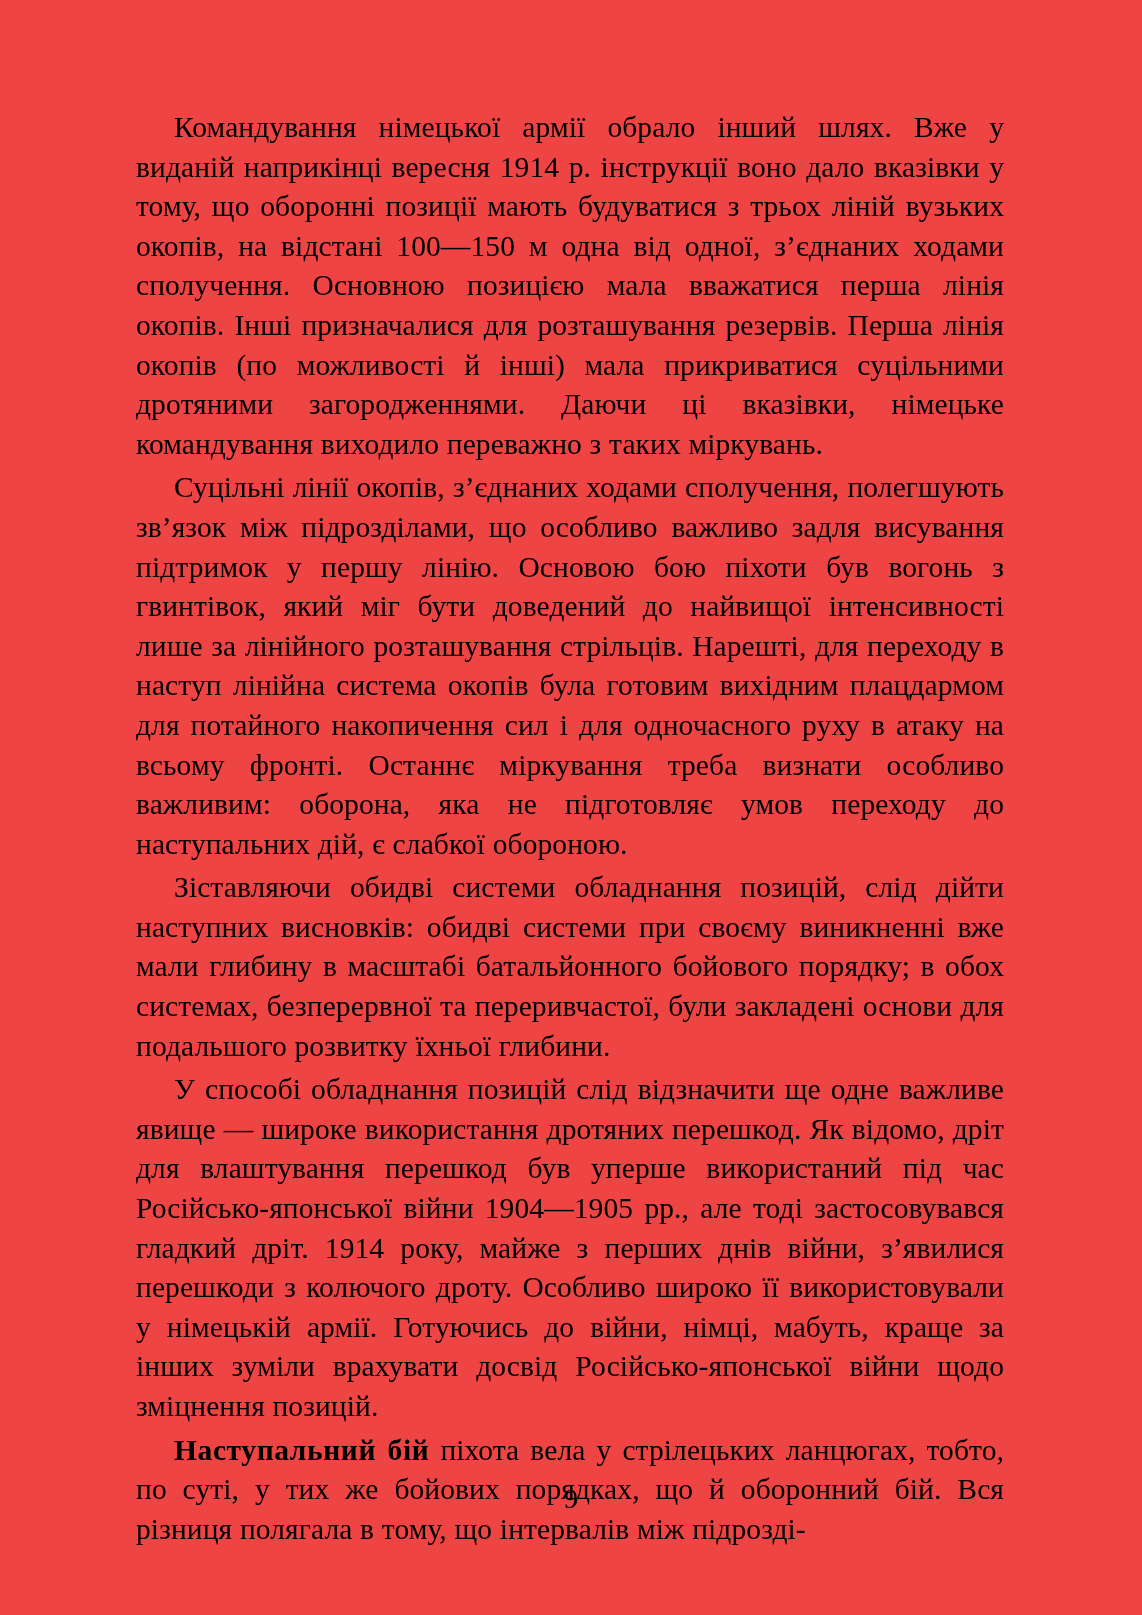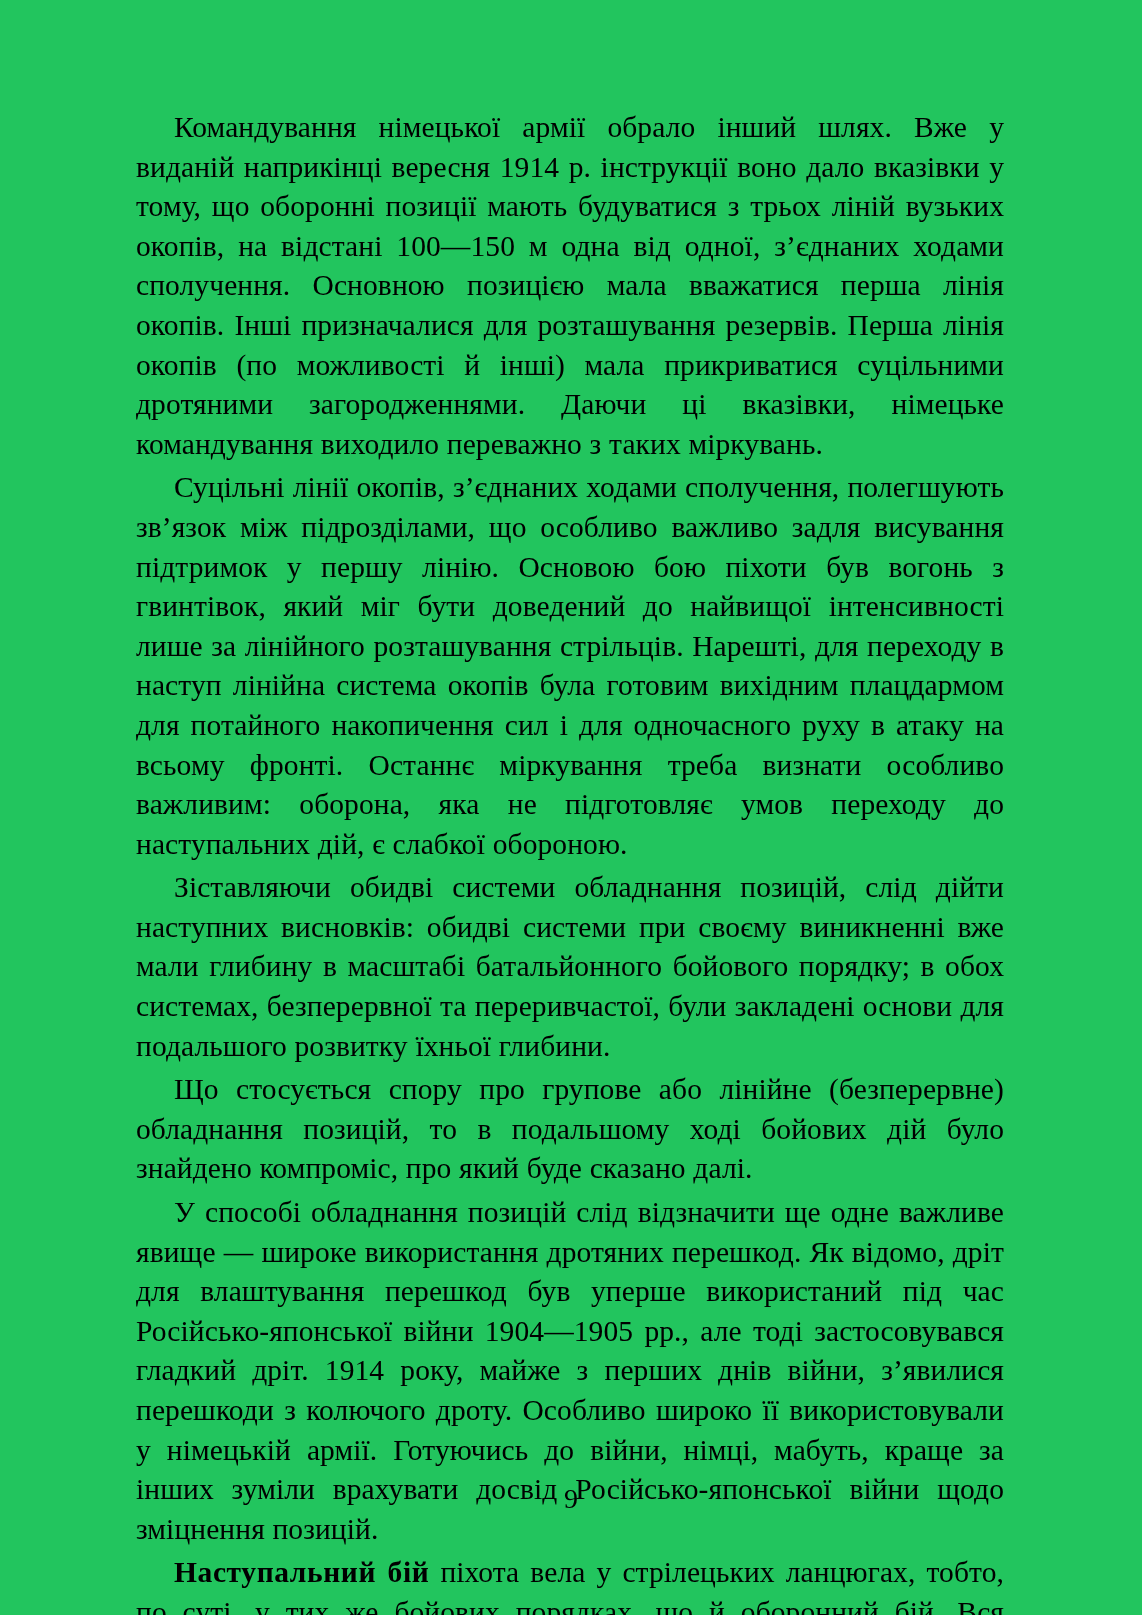--- a/index.html
+++ b/index.html
@@ -14,21 +14,21 @@
     overflow: hidden;
     font-family: "Liberation Serif", "DejaVu Serif", serif;
     color: #000000;
     -webkit-font-smoothing: antialiased;
   }
 
   
   .page {
     position: absolute;
     inset: 0;
-    background: #22c55e;
+    background: #ef4444;
   }
 
   
   .text-column {
     position: absolute;
     left: 136px;
     top: 108px;
     width: 868px;
   }
 
@@ -73,21 +73,20 @@
 <div class="page">
 
   <div class="text-column">
 
     <p class="body-par">Командування німецької армії обрало інший шлях. Вже у виданій наприкінці вересня 1914 р. інструкції воно дало вказівки у тому, що оборонні позиції мають будуватися з трьох ліній вузьких окопів, на відстані 100—150 м одна від одної, з’єднаних ходами сполучення. Основною позицією мала вважатися перша лінія окопів. Інші призначалися для розташування резервів. Перша лінія окопів (по можливості й інші) мала прикриватися суцільними дротяними загородженнями. Даючи ці вказівки, німецьке командування виходило переважно з таких міркувань.</p>
 
     <p class="body-par">Суцільні лінії окопів, з’єднаних ходами сполучення, полегшують зв’язок між підрозділами, що особливо важливо задля висування підтримок у першу лінію. Основою бою піхоти був вогонь з гвинтівок, який міг бути доведений до найвищої інтенсивності лише за лінійного розташування стрільців. Нарешті, для переходу в наступ лінійна система окопів була готовим вихідним плацдармом для потайного накопичення сил і для одночасного руху в атаку на всьому фронті. Останнє міркування треба визнати особливо важливим: оборона, яка не підготовляє умов переходу до наступальних дій, є слабкої обороною.</p>
 
     <p class="body-par">Зіставляючи обидві системи обладнання позицій, слід дійти наступних висновків: обидві системи при своєму виникненні вже мали глибину в масштабі батальйонного бойового порядку; в обох системах, безперервної та переривчастої, були закладені основи для подальшого розвитку їхньої глибини.</p>
 
-    <p class="body-par">Що стосується спору про групове або лінійне (безперервне) обладнання позицій, то в подальшому ході бойових дій було знайдено компроміс, про який буде сказано далі.</p>
 
     <p class="body-par">У способі обладнання позицій слід відзначити ще одне важливе явище — широке використання дротяних перешкод. Як відомо, дріт для влаштування перешкод був уперше використаний під час Російсько-японської війни 1904—1905 рр., але тоді застосовувався гладкий дріт. 1914 року, майже з перших днів війни, з’явилися перешкоди з колючого дроту. Особливо широко її використовували у німецькій армії. Готуючись до війни, німці, мабуть, краще за інших зуміли врахувати досвід Російсько-японської війни щодо зміцнення позицій.</p>
 
     <p class="body-par"><span class="lead-bold">Наступальний бій</span><span> піхота вела у стрілецьких ланцюгах, тобто, по суті, у тих же бойових порядках, що й оборонний бій. Вся різниця полягала в тому, що інтервалів між підрозді-</span></p>
 
   </div>
 
   <div class="folio">9</div>
 
 </div>

